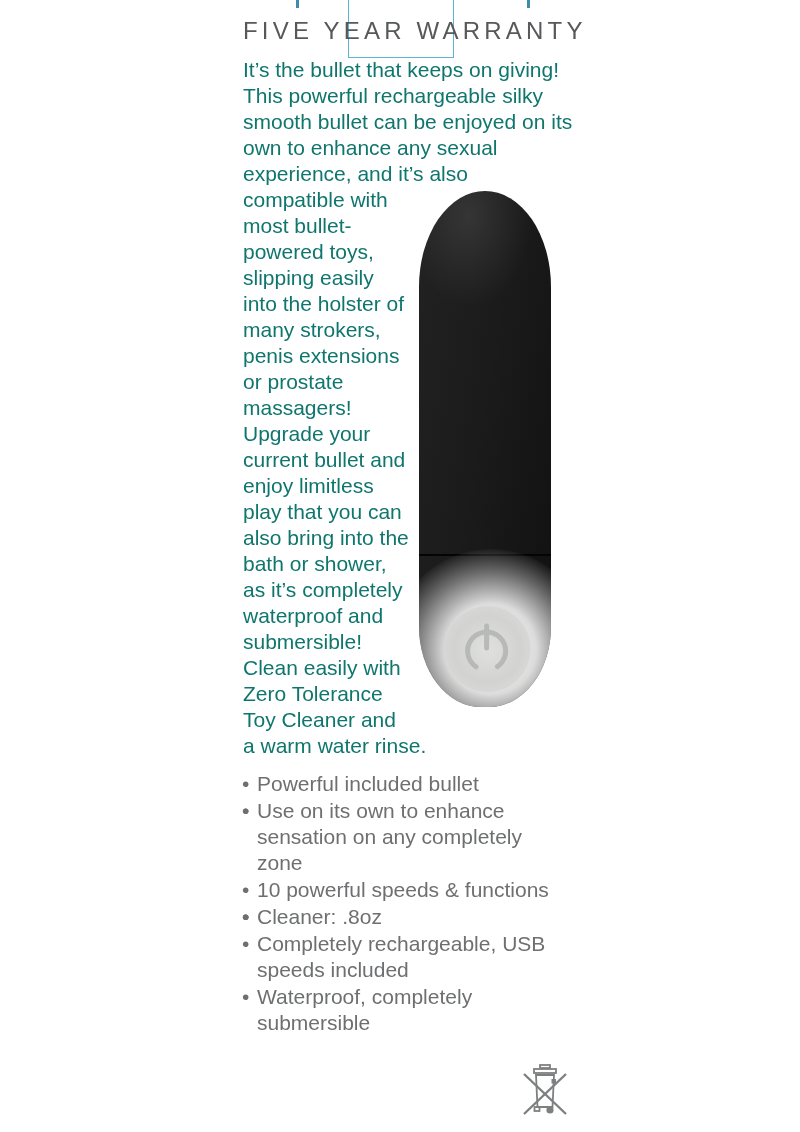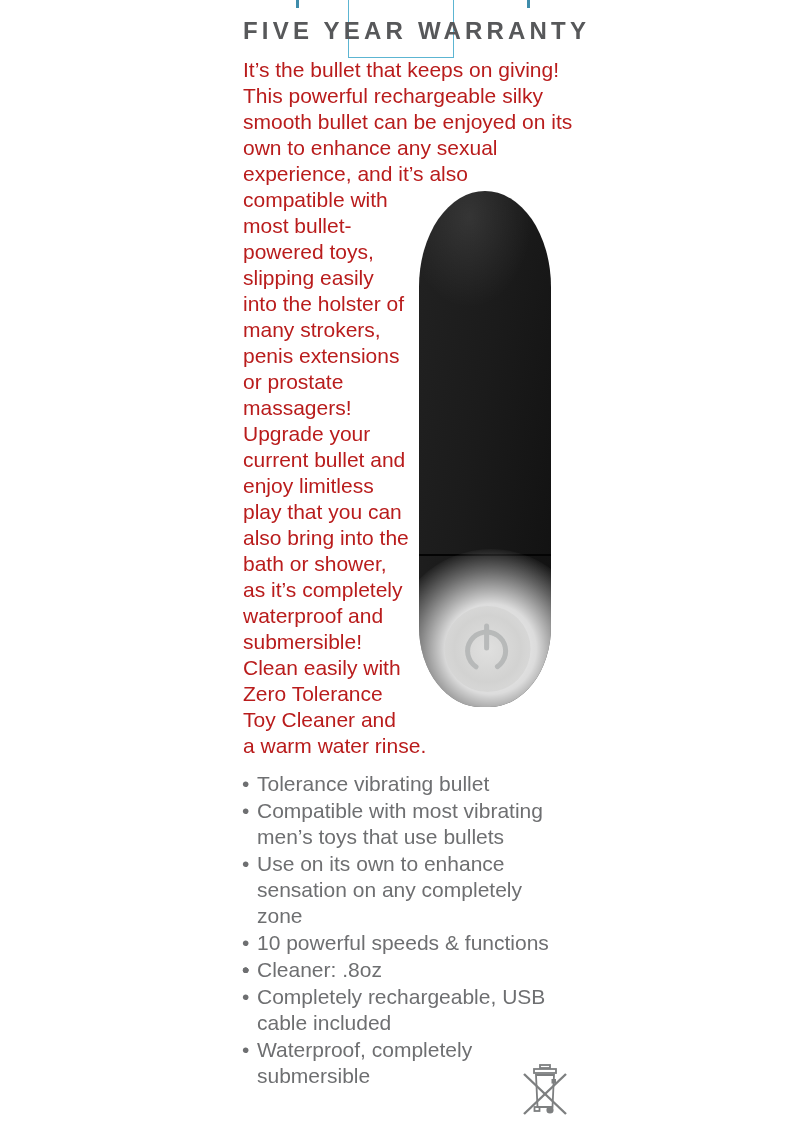--- a/index.html
+++ b/index.html
@@ -9,25 +9,25 @@
 
   
   .crop-rect { position: absolute; left: 348px; top: -4px; width: 104px; height: 61px;
                border: 1.6px solid #5cb5d2; border-top: none; }
   .tick { position: absolute; width: 3px; height: 8px; top: 0; background: #3e8cab; }
   .tick-left  { left: 296px; }
   .tick-right { left: 527px; }
 
   .content { position: absolute; left: 243px; top: 0; width: 330px; }
 
-  .warranty-title { margin: 16px 0 0 0; color: #57585a; font-size: 24px; font-weight: bold;
+  .warranty-title { margin: 16px 0 0 0; color: #57585a; font-size: 24px; font-weight: normal;
                     letter-spacing: 4.2px; text-align: center; white-space: nowrap;
                     line-height: 30px; }
 
-  .desc { margin-top: 11px; color: #b91c1c; font-size: 21px; line-height: 26px; }
+  .desc { margin-top: 11px; color: #0f766e; font-size: 21px; line-height: 26px; }
 
   
   .float-spacer { float: right; width: 160px; height: 662px;
                   shape-outside: inset(134px 0 0 0); }
 
   .bullet { position: relative; margin: 134px 0 0 6px; width: 132px; height: 516px;
             overflow: hidden;
             border-radius: 66px 66px 62px 62px / 96px 96px 80px 80px;
             background:
               radial-gradient(ellipse 90px 130px at 38% 5%, rgba(255,255,255,0.10), rgba(255,255,255,0) 70%),
@@ -76,28 +76,28 @@
               <circle cx="27" cy="29" r="19" stroke-dasharray="96 23.4" transform="rotate(124 27 29)"></circle>
               <line x1="27" y1="4" x2="27" y2="26"></line>
             </g>
           </svg>
         </div>
       </div>
       <span>It’s the bullet that keeps on giving! This powerful rechargeable silky smooth bullet can be enjoyed on its own to enhance any sexual experience, and it’s also compatible with most bullet-powered toys, slipping easily into the holster of many strokers, penis extensions or prostate massagers! Upgrade your current bullet and enjoy limitless play that you can also bring into the bath or shower, as it’s completely waterproof and submersible! Clean easily with Zero Tolerance Toy Cleaner and a warm water rinse.</span>
     </div>
 
     <ul class="features">
-      <li><span class="marker">•</span><span>Tolerance vibrating bullet</span></li>
-      <li><span class="marker">•</span><span>Compatible with most vibrating men’s toys that use bullets</span></li>
+      <li><span class="marker">•</span><span>Powerful included bullet</span></li>
+      <li><span class="marker">•</span></li>
       <li><span class="marker">•</span><span>Use on its own to enhance sensation on any completely zone</span></li>
       <li><span class="marker">•</span><span>10 powerful speeds &amp; functions</span></li>
       <li><span class="marker">•</span></li>
       <li><span class="marker">•</span></li>
       <li><span class="marker">•</span><span>Cleaner: .8oz</span></li>
-      <li><span class="marker">•</span><span>Completely rechargeable, USB cable included</span></li>
+      <li><span class="marker">•</span><span>Completely rechargeable, USB speeds included</span></li>
       <li><span class="marker">•</span><span>Waterproof, completely submersible</span></li>
 
     </ul>
   </div>
 
   <svg class="weee" width="46" height="54" viewBox="0 0 46 54">
     <g fill="none" stroke="#7d7f80" stroke-width="1.8">
       <rect x="18" y="1" width="10" height="3"></rect>
       <rect x="12" y="5" width="22" height="4"></rect>
       <path d="M14 11 L32 11 L30.5 43 L15.5 43 Z"></path>

